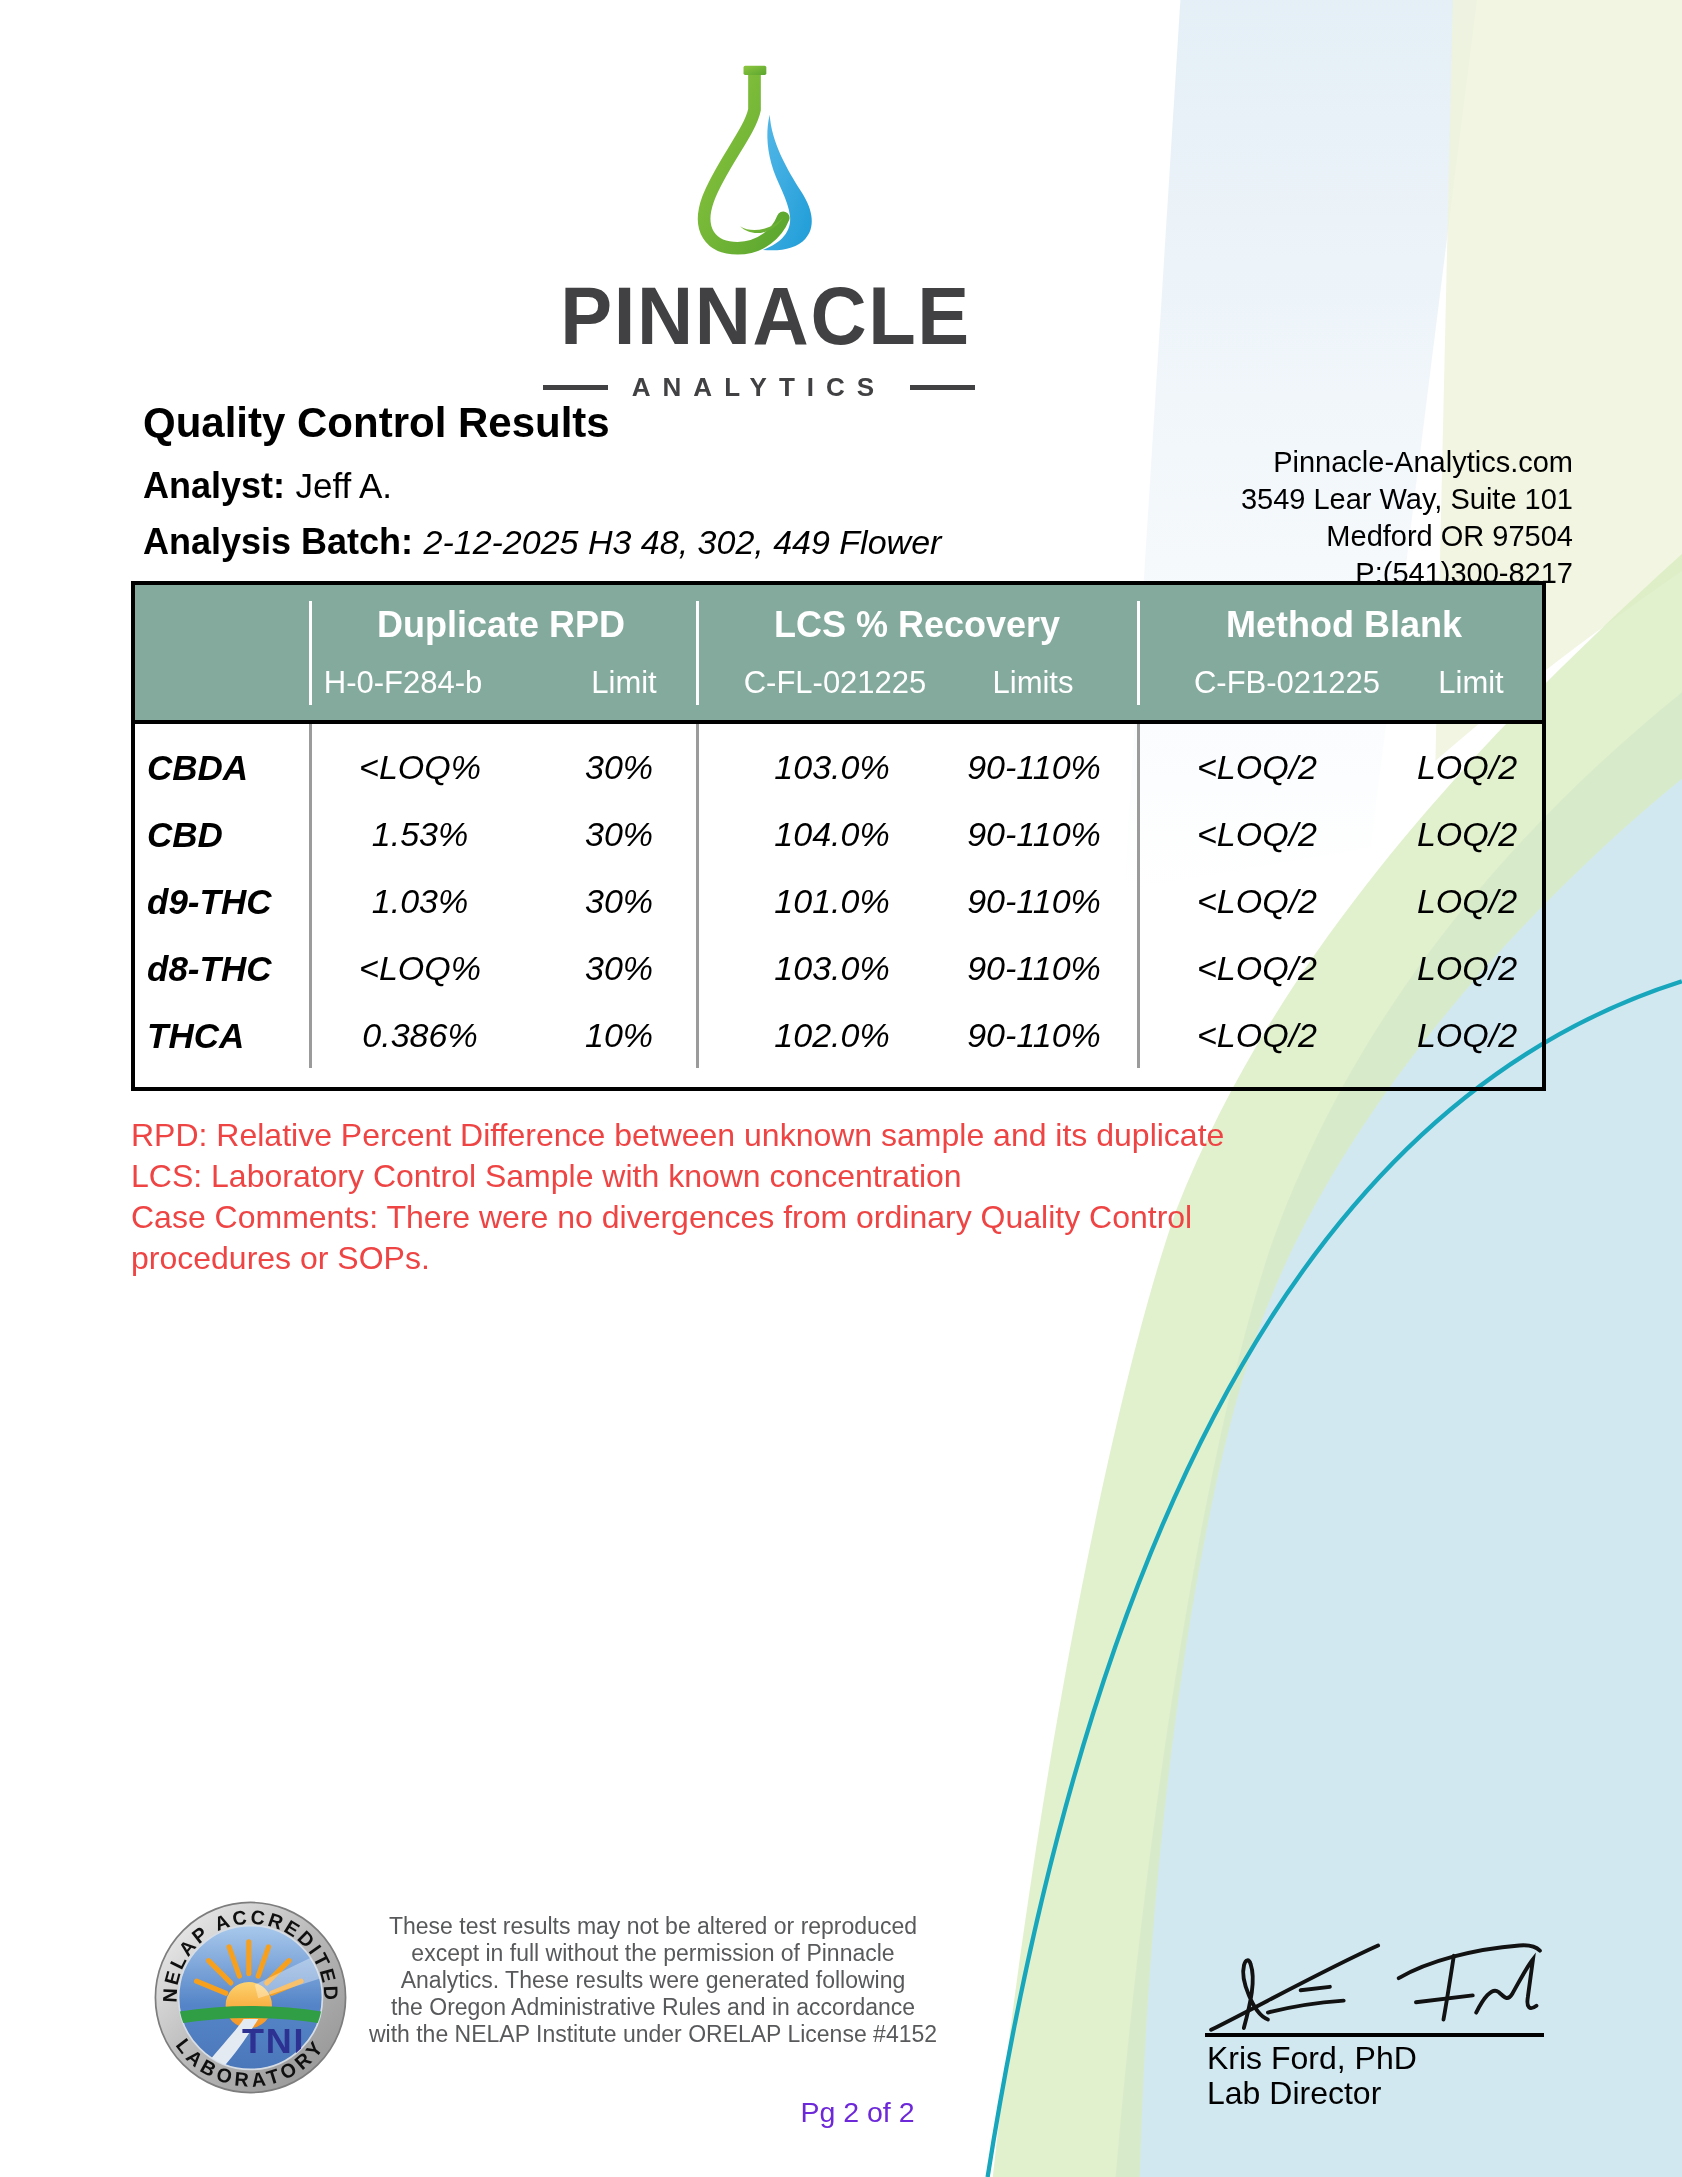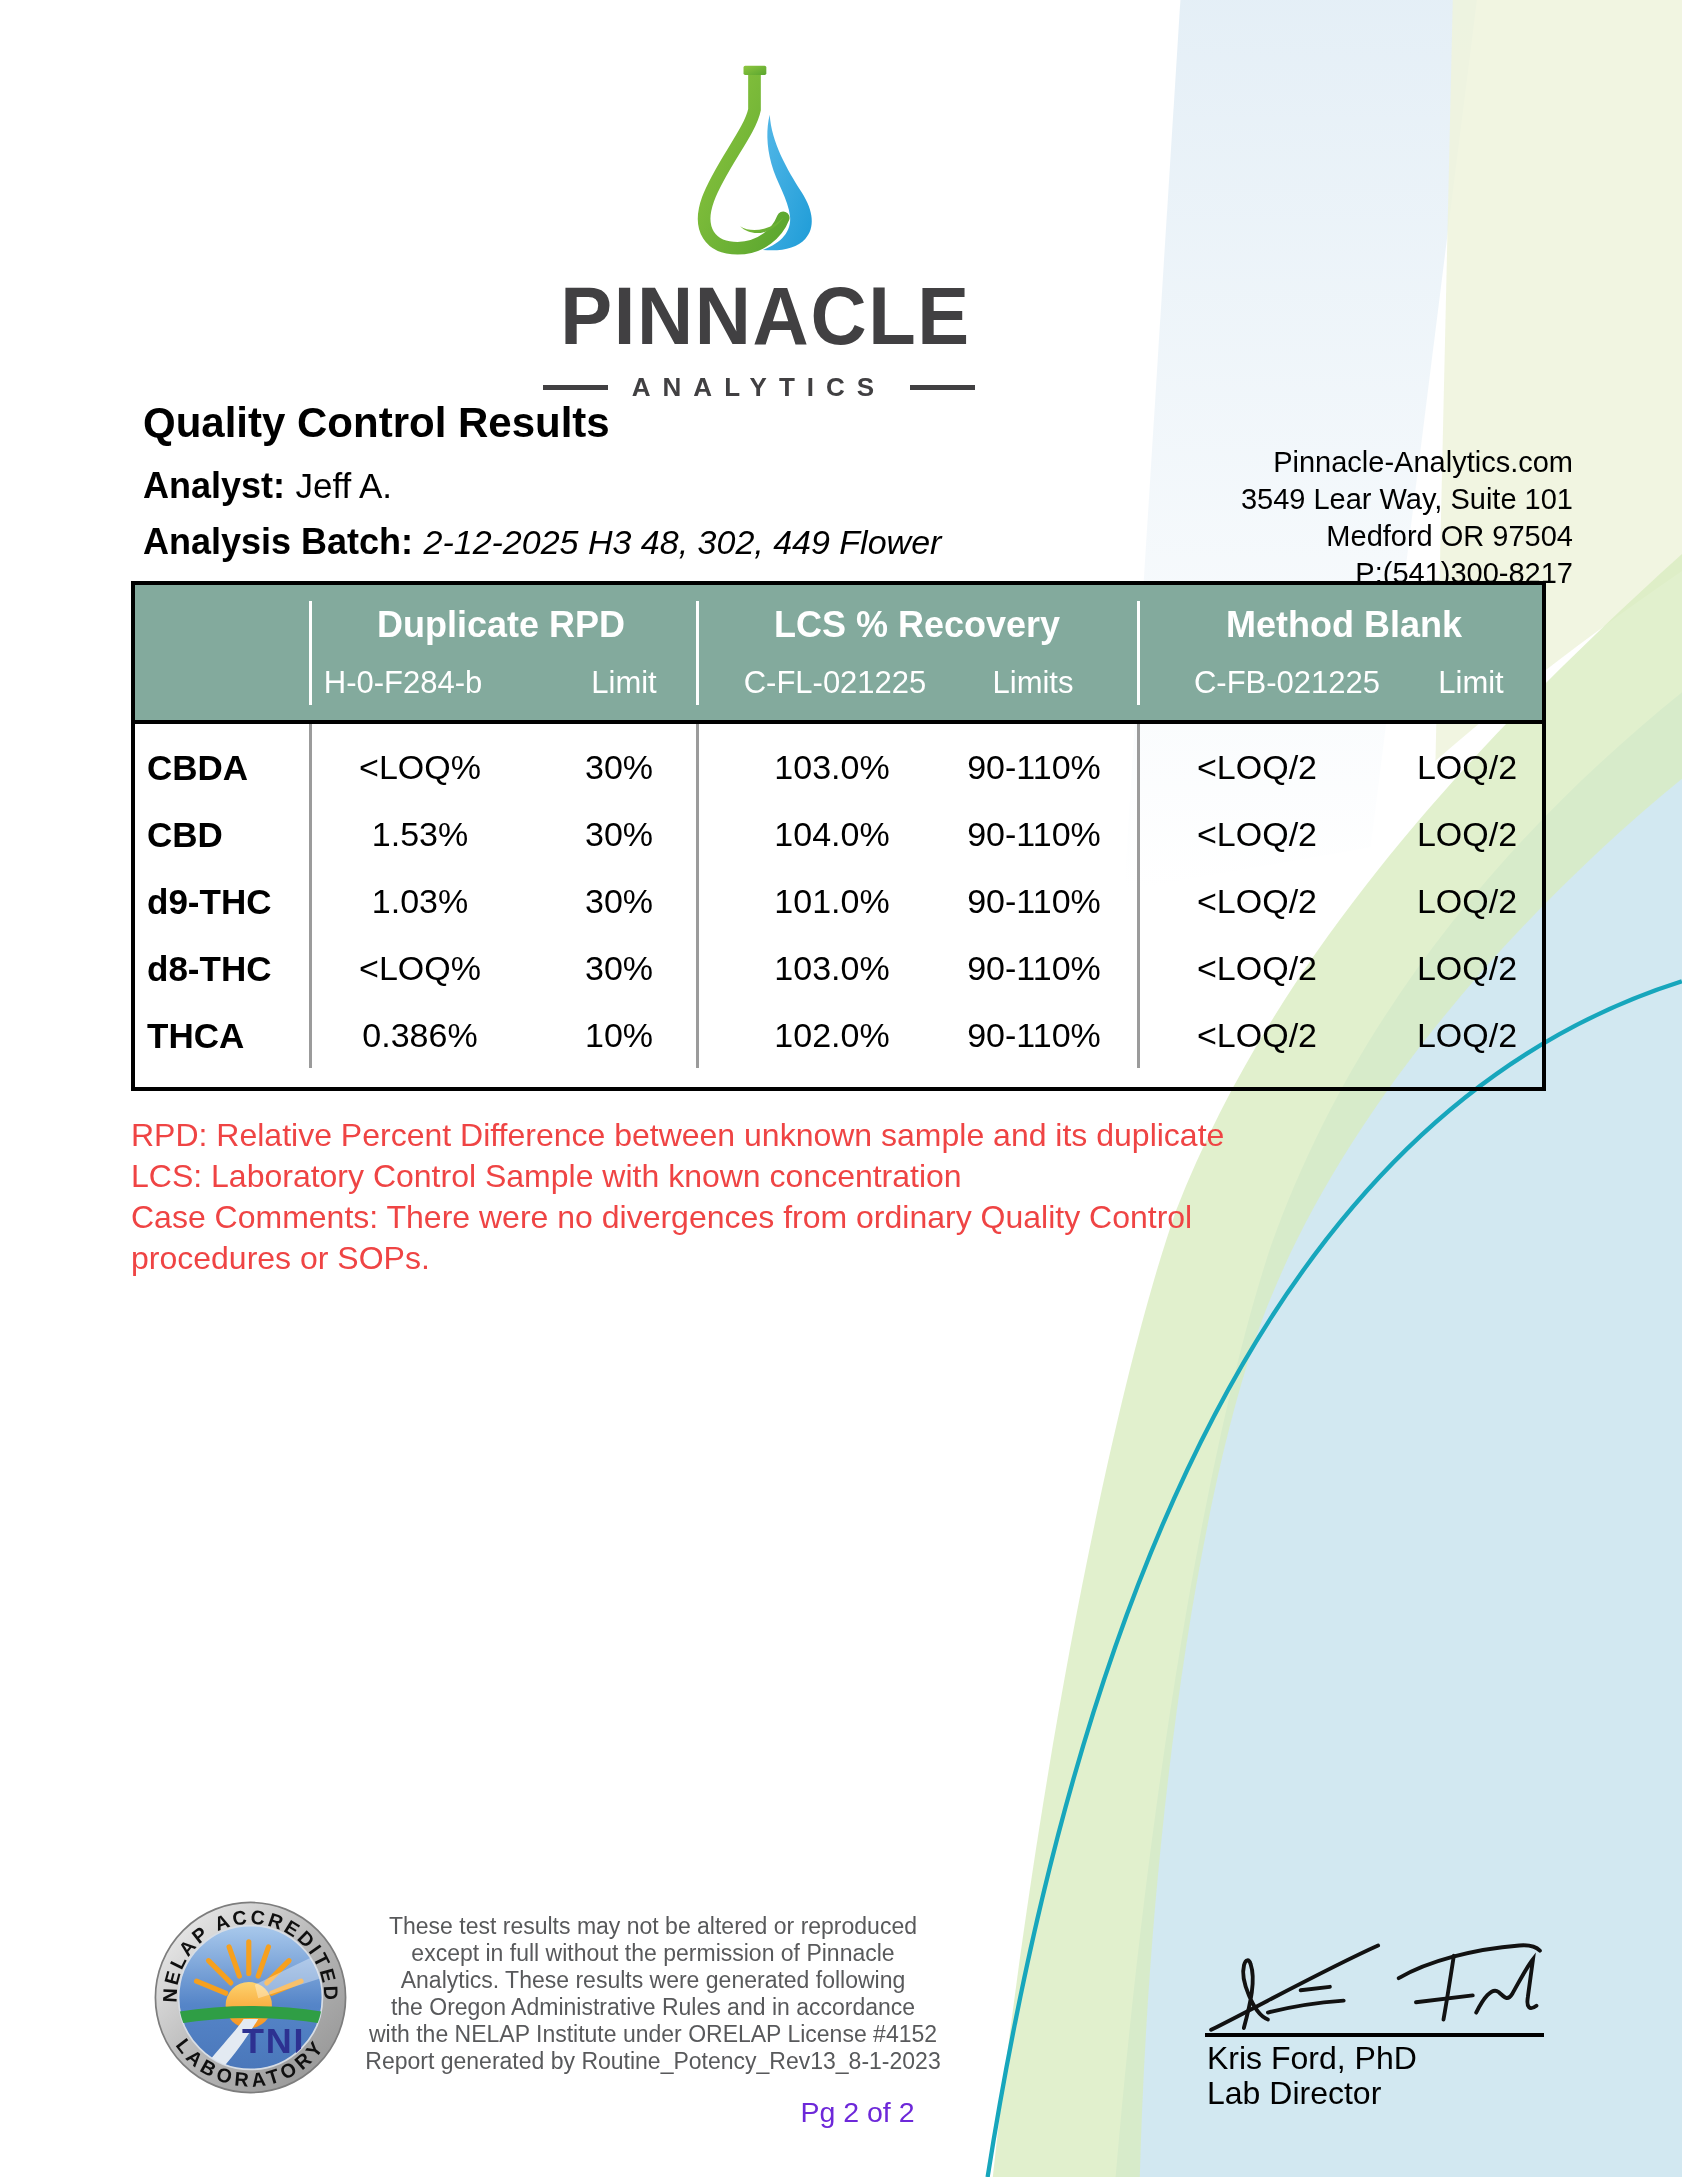--- a/index.html
+++ b/index.html
@@ -40,21 +40,21 @@
   .qc-table{
     left:131px;top:581px;width:1415px;height:510px;
     border:4.3px solid #000;box-sizing:border-box;
   }
   .thead{position:absolute;left:0;top:0;width:100%;height:135px;background:#83aa9d;border-bottom:4.3px solid #000;}
   .gtitle{position:absolute;top:19px;transform:translateX(-50%);color:#fff;font-size:36px;font-weight:700;white-space:nowrap;}
   .gsub{position:absolute;top:80px;transform:translateX(-50%);color:#fff;font-size:31px;white-space:nowrap;}
   .hdiv{position:absolute;top:15.6px;height:104px;width:2.6px;background:#ffffff;}
   .bdiv{position:absolute;top:139px;height:344px;width:2.6px;background:#9b9b9b;}
   .trow{position:absolute;left:0;width:100%;height:45px;line-height:45px;font-size:34px;}
-  .cell{position:absolute;transform:translateX(-50%);white-space:nowrap;}
+  .cell{position:absolute;transform:translateX(-50%);white-space:nowrap;font-style:italic;}
   .cell.analyte{left:12px;transform:none;font-weight:700;font-size:35px;}
   .x-dup{left:285px;} .x-duplim{left:484px;}
   .x-lcs{left:697px;} .x-lcslim{left:899px;}
   .x-mb{left:1122px;} .x-mblim{left:1332px;}
   .hx-dup{left:268px;} .hx-duplim{left:489px;}
   .hx-lcs{left:700px;} .hx-lcslim{left:898px;}
   .hx-mb{left:1152px;} .hx-mblim{left:1336px;}
   .g1{left:366px;} .g2{left:782px;} .g3{left:1209px;}
   .d1{left:174px;} .d2{left:561px;} .d3{left:1002px;}
   .r1{top:160px;} .r2{top:227px;} .r3{top:294px;} .r4{top:361px;} .r5{top:428px;}
@@ -255,21 +255,20 @@
         <textPath href="#arcBot" startOffset="50%" text-anchor="middle">LABORATORY</textPath>
       </text>
     </svg>
 
     <div class="abs disclaimer">
       <div>These test results may not be altered or reproduced</div>
       <div>except in full without the permission of Pinnacle</div>
       <div>Analytics. These results were generated following</div>
       <div>the Oregon Administrative Rules and in accordance</div>
       <div>with the NELAP Institute under ORELAP License #4152</div>
-      <div>Report generated by Routine_Potency_Rev13_8-1-2023</div>
     </div>
 
     <div class="abs page-num">Pg 2 of 2</div>
 
     <svg id="sig-scrawl" class="abs" viewBox="0 0 410 122" xmlns="http://www.w3.org/2000/svg">
       <g fill="none" stroke="#121212" stroke-width="4.5" stroke-linecap="round">
         <path d="M 14 116 C 70 88 150 44 208 18"></path>
         <path d="M 52 114 C 60 84 66 58 60 40 C 56 26 44 44 58 76 C 64 90 70 100 80 104"></path>
         <path d="M 80 96 C 110 88 140 84 168 82"></path>
         <path d="M 118 70 L 152 66"></path>

